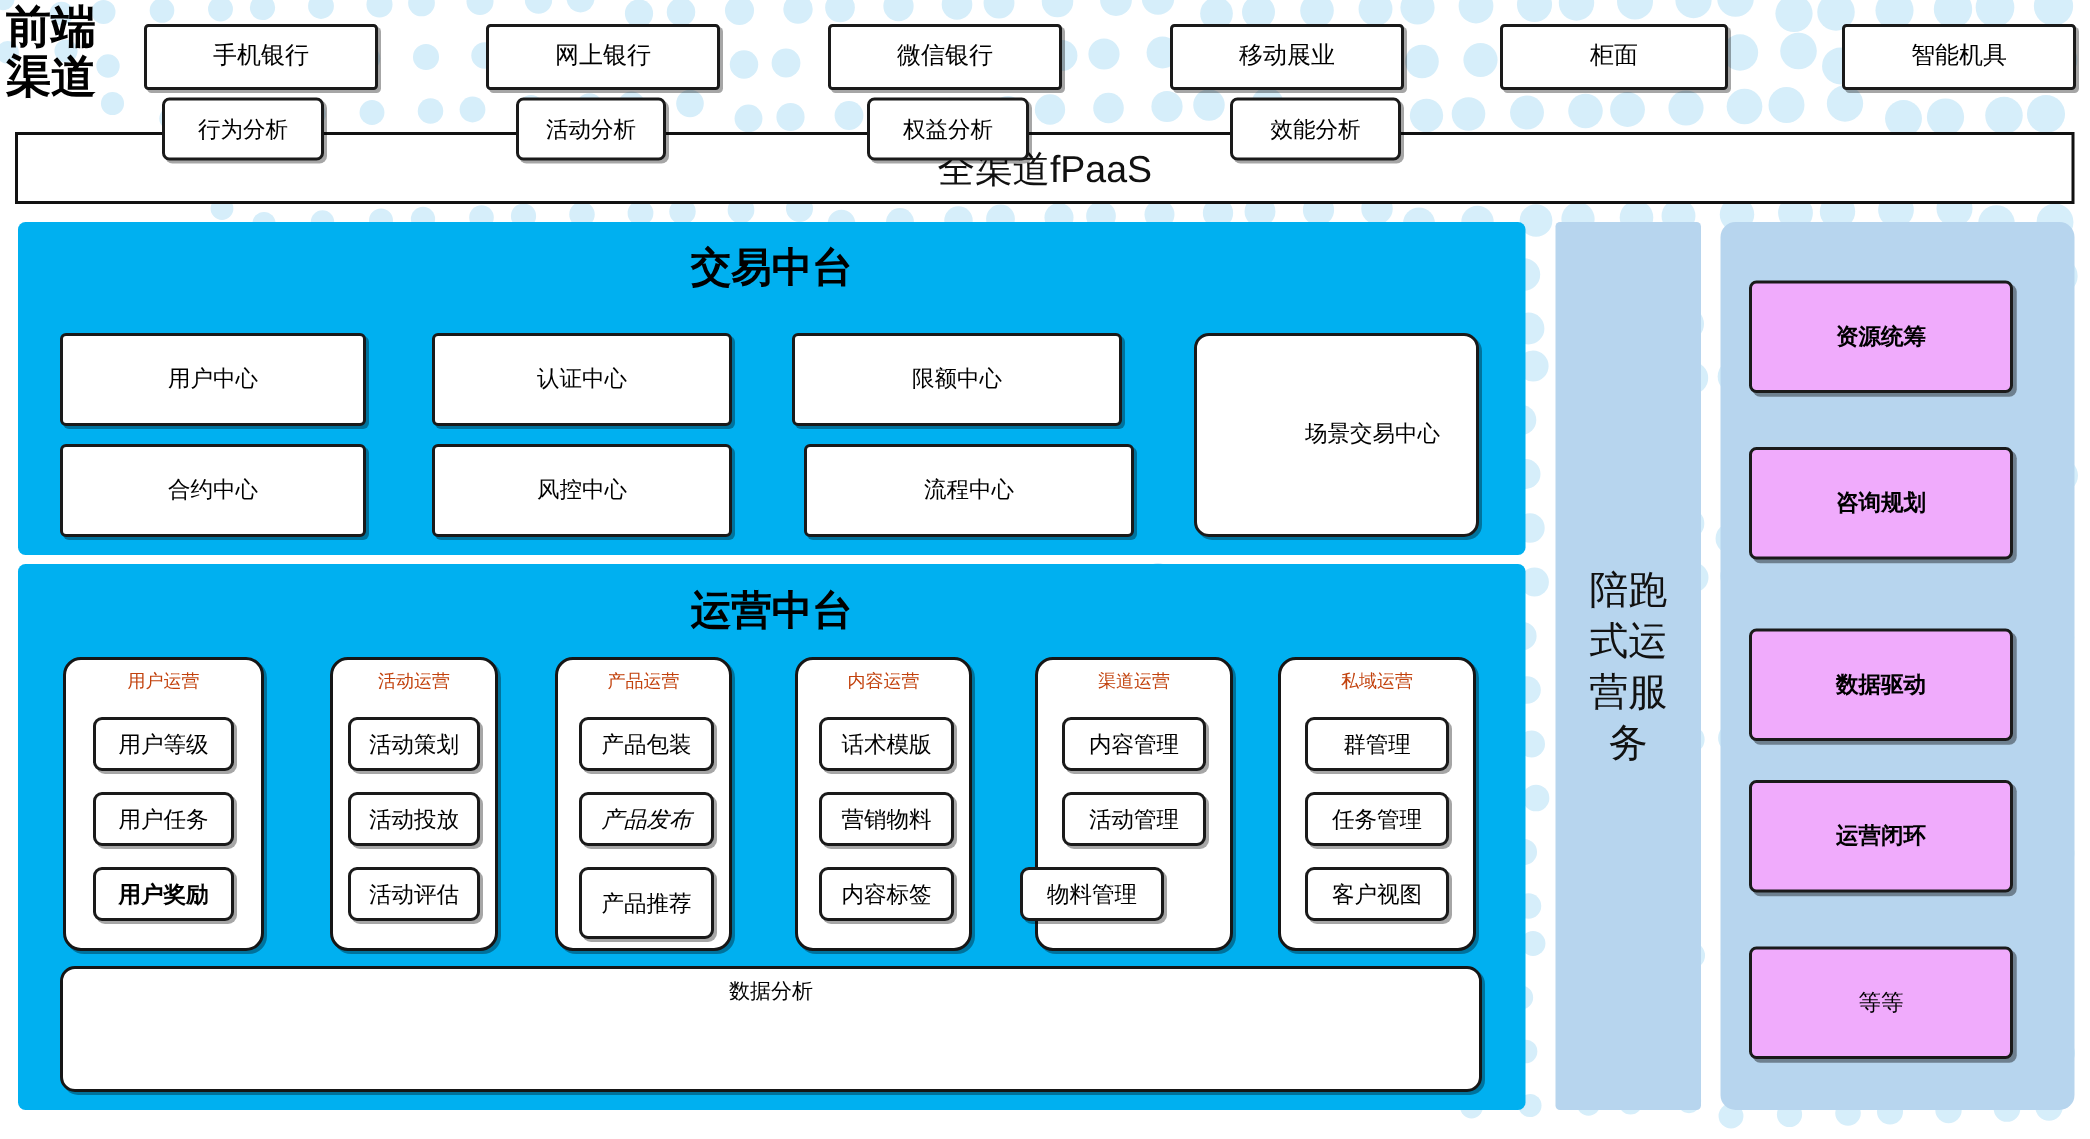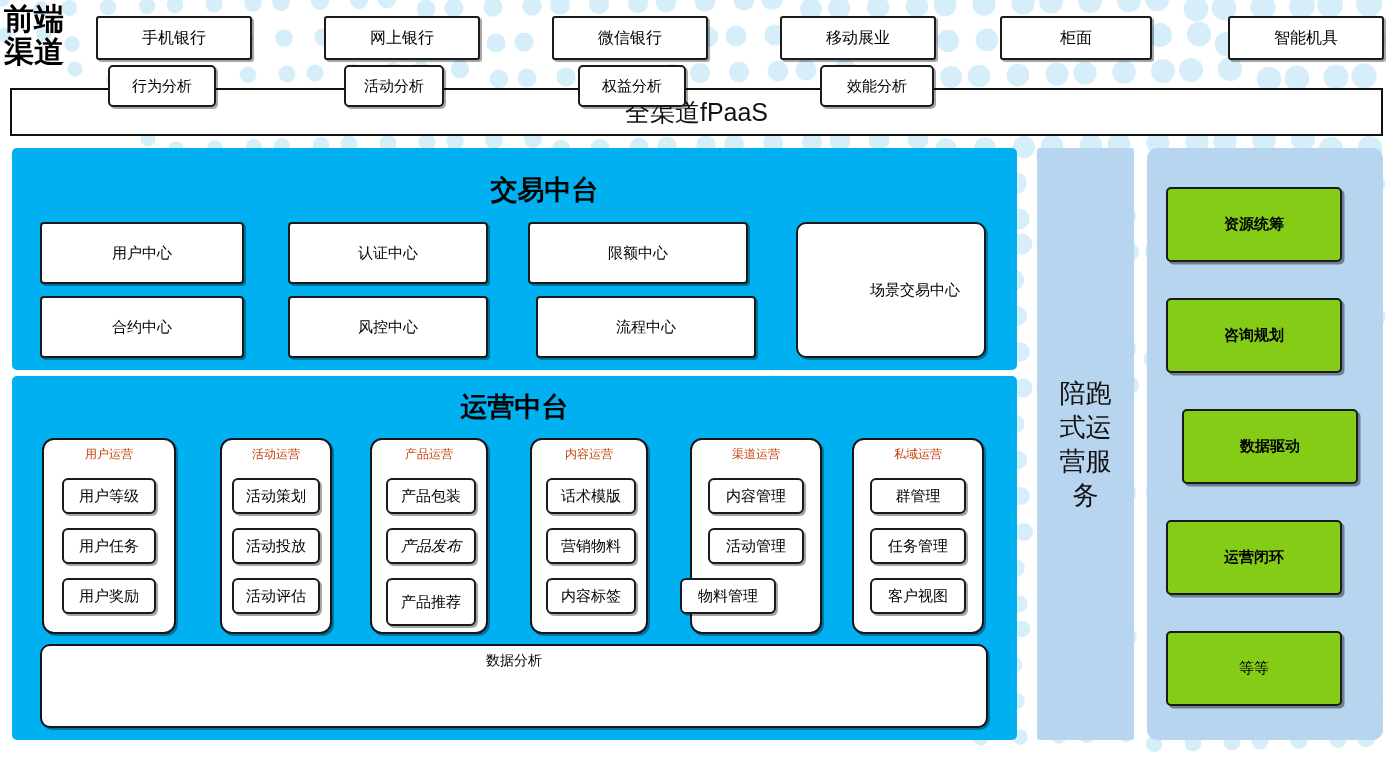--- a/index.html
+++ b/index.html
@@ -83,21 +83,21 @@
     font-weight:500;word-break:break-all;
   }
 
   
   #capPanel{
     position:absolute;left:1147px;top:148px;width:236px;height:592px;
     background:#b7d5ee;border-radius:10px;
   }
   .cap{
     position:absolute;left:19px;width:176px;height:75px;
-    background:#84cc16;border:2.5px solid #1a1a1a;border-radius:5px;box-sizing:border-box;
+    background:#f0abfc;border:2.5px solid #1a1a1a;border-radius:5px;box-sizing:border-box;
     display:flex;align-items:center;justify-content:center;
     font-size:15px;color:#000;box-shadow:2.5px 2.5px 0 rgba(0,0,0,.4);
   }
   .cap.bold{font-weight:bold;}
 </style>
 </head>
 <body>
 
 <svg id="dots" viewBox="0 0 1393 759" xmlns="http://www.w3.org/2000/svg">
     <circle cx="2" cy="-1" r="7.8" fill="#d6eefa"></circle>
@@ -691,41 +691,41 @@
 <div class="wbox chan" style="left:552px;width:156px;">微信银行</div>
 <div class="wbox chan" style="left:780px;width:156px;">移动展业</div>
 <div class="wbox chan" style="left:1000px;width:152px;">柜面</div>
 <div class="wbox chan" style="left:1228px;width:156px;">智能机具</div>
 
 <div id="fpaas">
   <span>全渠道fPaaS</span>
 </div>
 
 <div class="cyan" id="txPlatform" style="left:12px;top:148px;width:1005px;height:222px;">
-  <div class="ptitle" style="top:24px;margin-left:30px;">交易中台</div>
+  <div class="ptitle" style="top:12px;">交易中台</div>
 </div>
 
 <div class="wbox" style="left:40px;top:222px;width:204px;height:62px;border-radius:4px;">用户中心</div>
 <div class="wbox" style="left:288px;top:222px;width:200px;height:62px;border-radius:4px;">认证中心</div>
 <div class="wbox" style="left:528px;top:222px;width:220px;height:62px;border-radius:4px;">限额中心</div>
 <div class="wbox" style="left:40px;top:296px;width:204px;height:62px;border-radius:4px;">合约中心</div>
 <div class="wbox" style="left:288px;top:296px;width:200px;height:62px;border-radius:4px;">风控中心</div>
 <div class="wbox" style="left:536px;top:296px;width:220px;height:62px;border-radius:4px;">流程中心</div>
 <div class="wbox" style="left:796px;top:222px;width:190px;height:136px;border-radius:10px;padding-left:48px;">场景交易中心</div>
 
 <div class="cyan" id="opPlatform" style="left:12px;top:376px;width:1005px;height:364px;">
   <div class="ptitle" style="top:13px;">运营中台</div>
 </div>
 
 <div class="ogroup" style="left:42px;top:438px;width:134px;height:196px;">
   <div class="ghead">用户运营</div>
 </div>
 <div class="oitem" style="left:62px;top:478px;width:94px;height:36px;">用户等级</div>
 <div class="oitem" style="left:62px;top:528px;width:94px;height:36px;">用户任务</div>
-<div class="oitem" style="left:62px;top:578px;width:94px;height:36px;">用户奖励</div>
+<div class="oitem" style="left:62px;top:578px;width:94px;height:36px;font-weight:bold;">用户奖励</div>
 
 <div class="ogroup" style="left:220px;top:438px;width:112px;height:196px;">
   <div class="ghead">活动运营</div>
 </div>
 <div class="oitem" style="left:232px;top:478px;width:88px;height:36px;">活动策划</div>
 <div class="oitem" style="left:232px;top:528px;width:88px;height:36px;">活动投放</div>
 <div class="oitem" style="left:232px;top:578px;width:88px;height:36px;">活动评估</div>
 
 <div class="ogroup" style="left:370px;top:438px;width:118px;height:196px;">
   <div class="ghead">产品运营</div>
@@ -763,16 +763,16 @@
 <div class="daitem" style="left:578px;width:108px;">权益分析</div>
 <div class="daitem" style="left:820px;width:114px;">效能分析</div>
 
 <div id="svcColumn">
   <div id="svcColumnLabel">陪跑式运营服务</div>
 </div>
 
 <div id="capPanel">
   <div class="cap bold" style="top:39px;">资源统筹</div>
   <div class="cap bold" style="top:150px;">咨询规划</div>
-  <div class="cap bold" style="top:261px;margin-left:16px;">数据驱动</div>
+  <div class="cap bold" style="top:271px;">数据驱动</div>
   <div class="cap bold" style="top:372px;">运营闭环</div>
   <div class="cap" style="top:483px;">等等</div>
 </div>
 
 </body></html>

